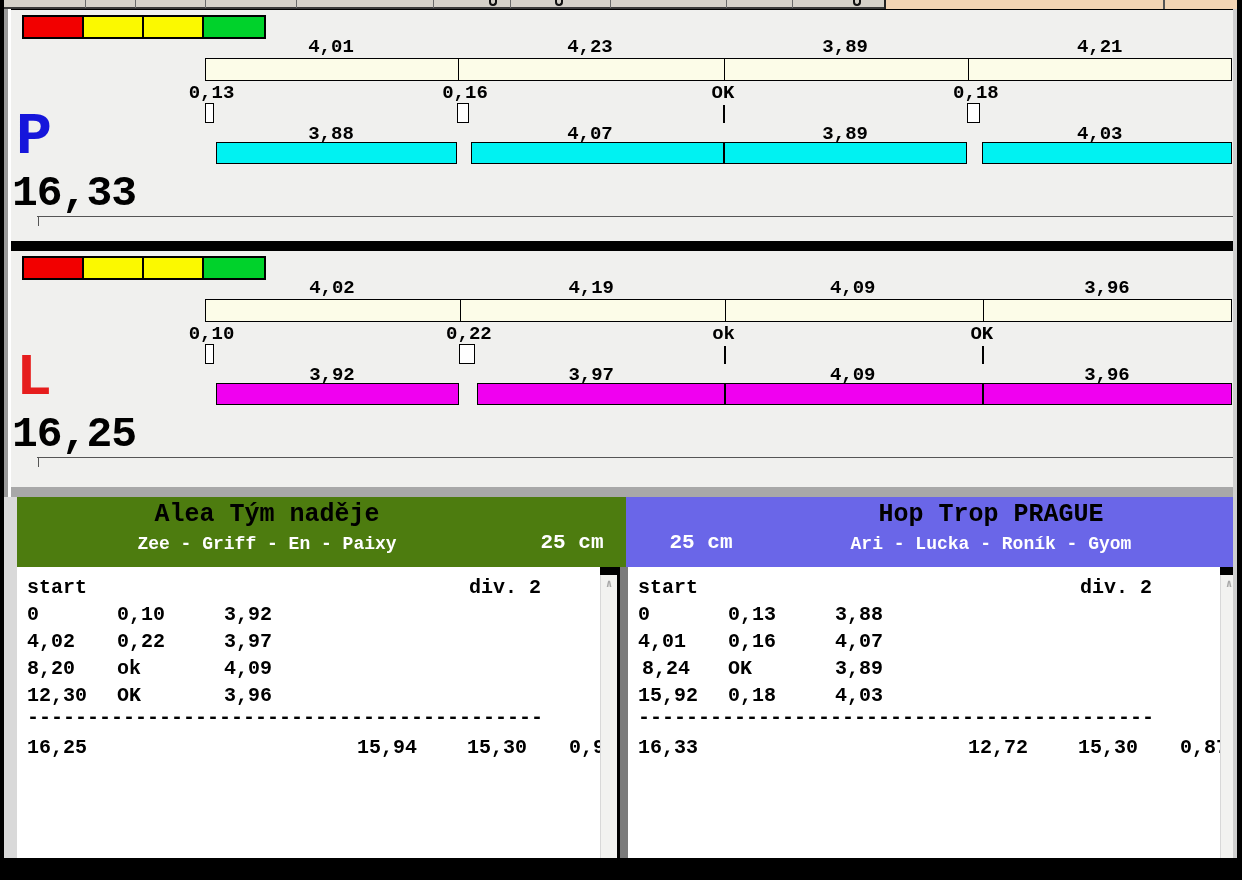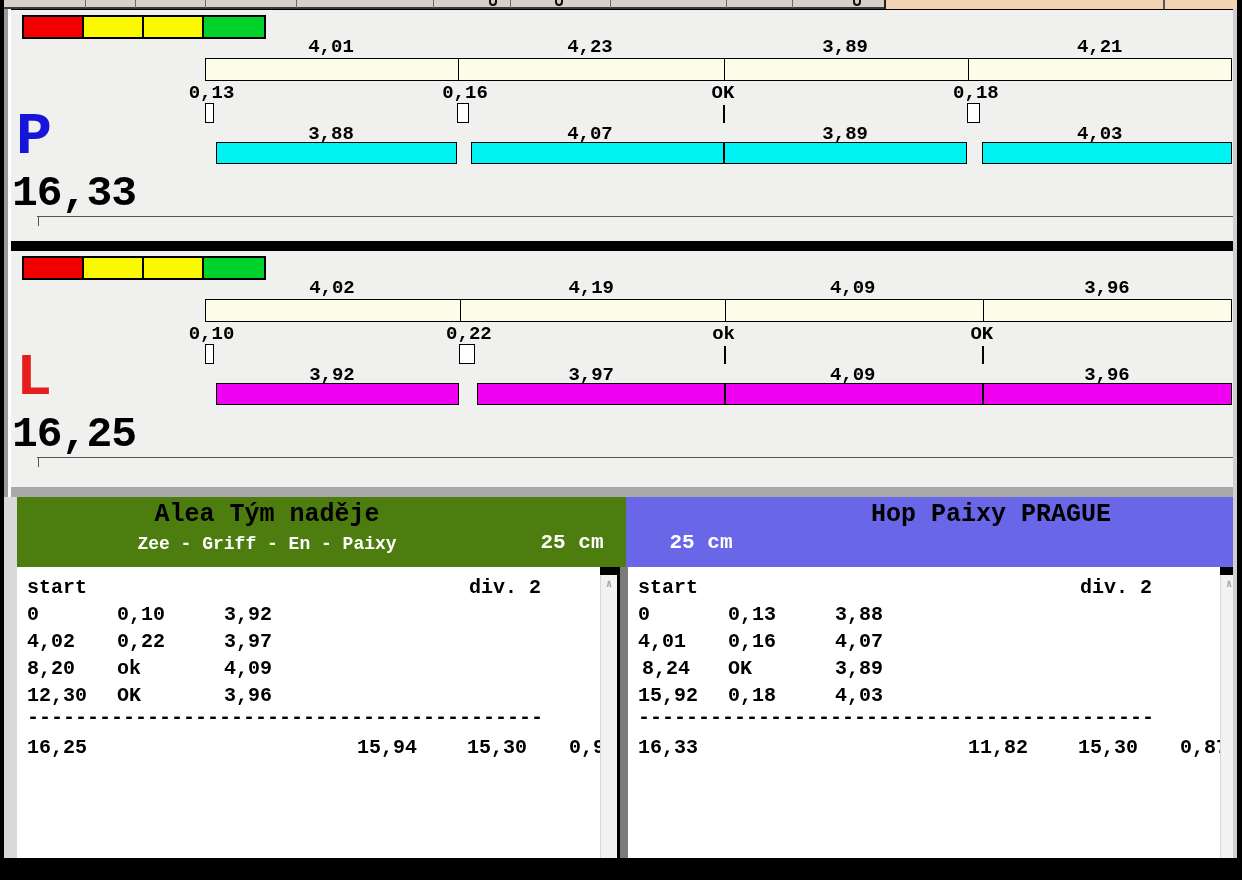--- a/index.html
+++ b/index.html
@@ -161,41 +161,42 @@
         <span style="left: 10px; top: 118px;">12,30</span>
         <span style="left: 100px; top: 118px;">OK</span>
         <span style="left: 207px; top: 118px;">3,96</span>
         <span style="left: 10px; top: 140px;">-------------------------------------------</span>
         <span style="left: 10px; top: 170px;">16,25</span>
         <span style="left: 340px; top: 170px;">15,94</span>
         <span style="left: 450px; top: 170px;">15,30</span>
         <span style="left: 552px; top: 170px;">0,94</span>
       </div>
       <div class="team-header" style="left: 626px; width: 611px; background: rgb(106, 102, 232);">
-        <div class="team-name" style="left: 130px; width: 470px;">Hop Paixy PRAGUE</div>
+        <div class="team-name" style="left: 130px; width: 470px;">Hop Trop PRAGUE</div>
+        <div class="team-members" style="left: 130px; width: 470px;">Ari - Lucka - Roník - Gyom</div>
         <div class="jump-height" style="left: 25px;">25 cm</div>
       </div>
       <div class="result-table" style="left: 628px; width: 592px;">
         <span style="left: 10px; top: 10px;">start</span>
         <span style="left: 452px; top: 10px;">div. 2</span>
         <span style="left: 10px; top: 37px;">0</span>
         <span style="left: 100px; top: 37px;">0,13</span>
         <span style="left: 207px; top: 37px;">3,88</span>
         <span style="left: 10px; top: 64px;">4,01</span>
         <span style="left: 100px; top: 64px;">0,16</span>
         <span style="left: 207px; top: 64px;">4,07</span>
         <span style="left: 14px; top: 91px;">8,24</span>
         <span style="left: 100px; top: 91px;">OK</span>
         <span style="left: 207px; top: 91px;">3,89</span>
         <span style="left: 10px; top: 118px;">15,92</span>
         <span style="left: 100px; top: 118px;">0,18</span>
         <span style="left: 207px; top: 118px;">4,03</span>
         <span style="left: 10px; top: 140px;">-------------------------------------------</span>
         <span style="left: 10px; top: 170px;">16,33</span>
-        <span style="left: 340px; top: 170px;">11,82</span>
+        <span style="left: 340px; top: 170px;">12,72</span>
         <span style="left: 450px; top: 170px;">15,30</span>
         <span style="left: 552px; top: 170px;">0,87</span>
       </div>
       <div style="position: absolute; left: 620px; top: 567px; width: 8px; height: 291px; background: rgb(123, 123, 123);"></div>
       <div class="scrollbar" style="left: 600px;">
         <div class="scroll-arrow">∧</div>
       </div>
       <div class="scrollbar" style="left: 1220px;">
         <div class="scroll-arrow">∧</div>
       </div>

